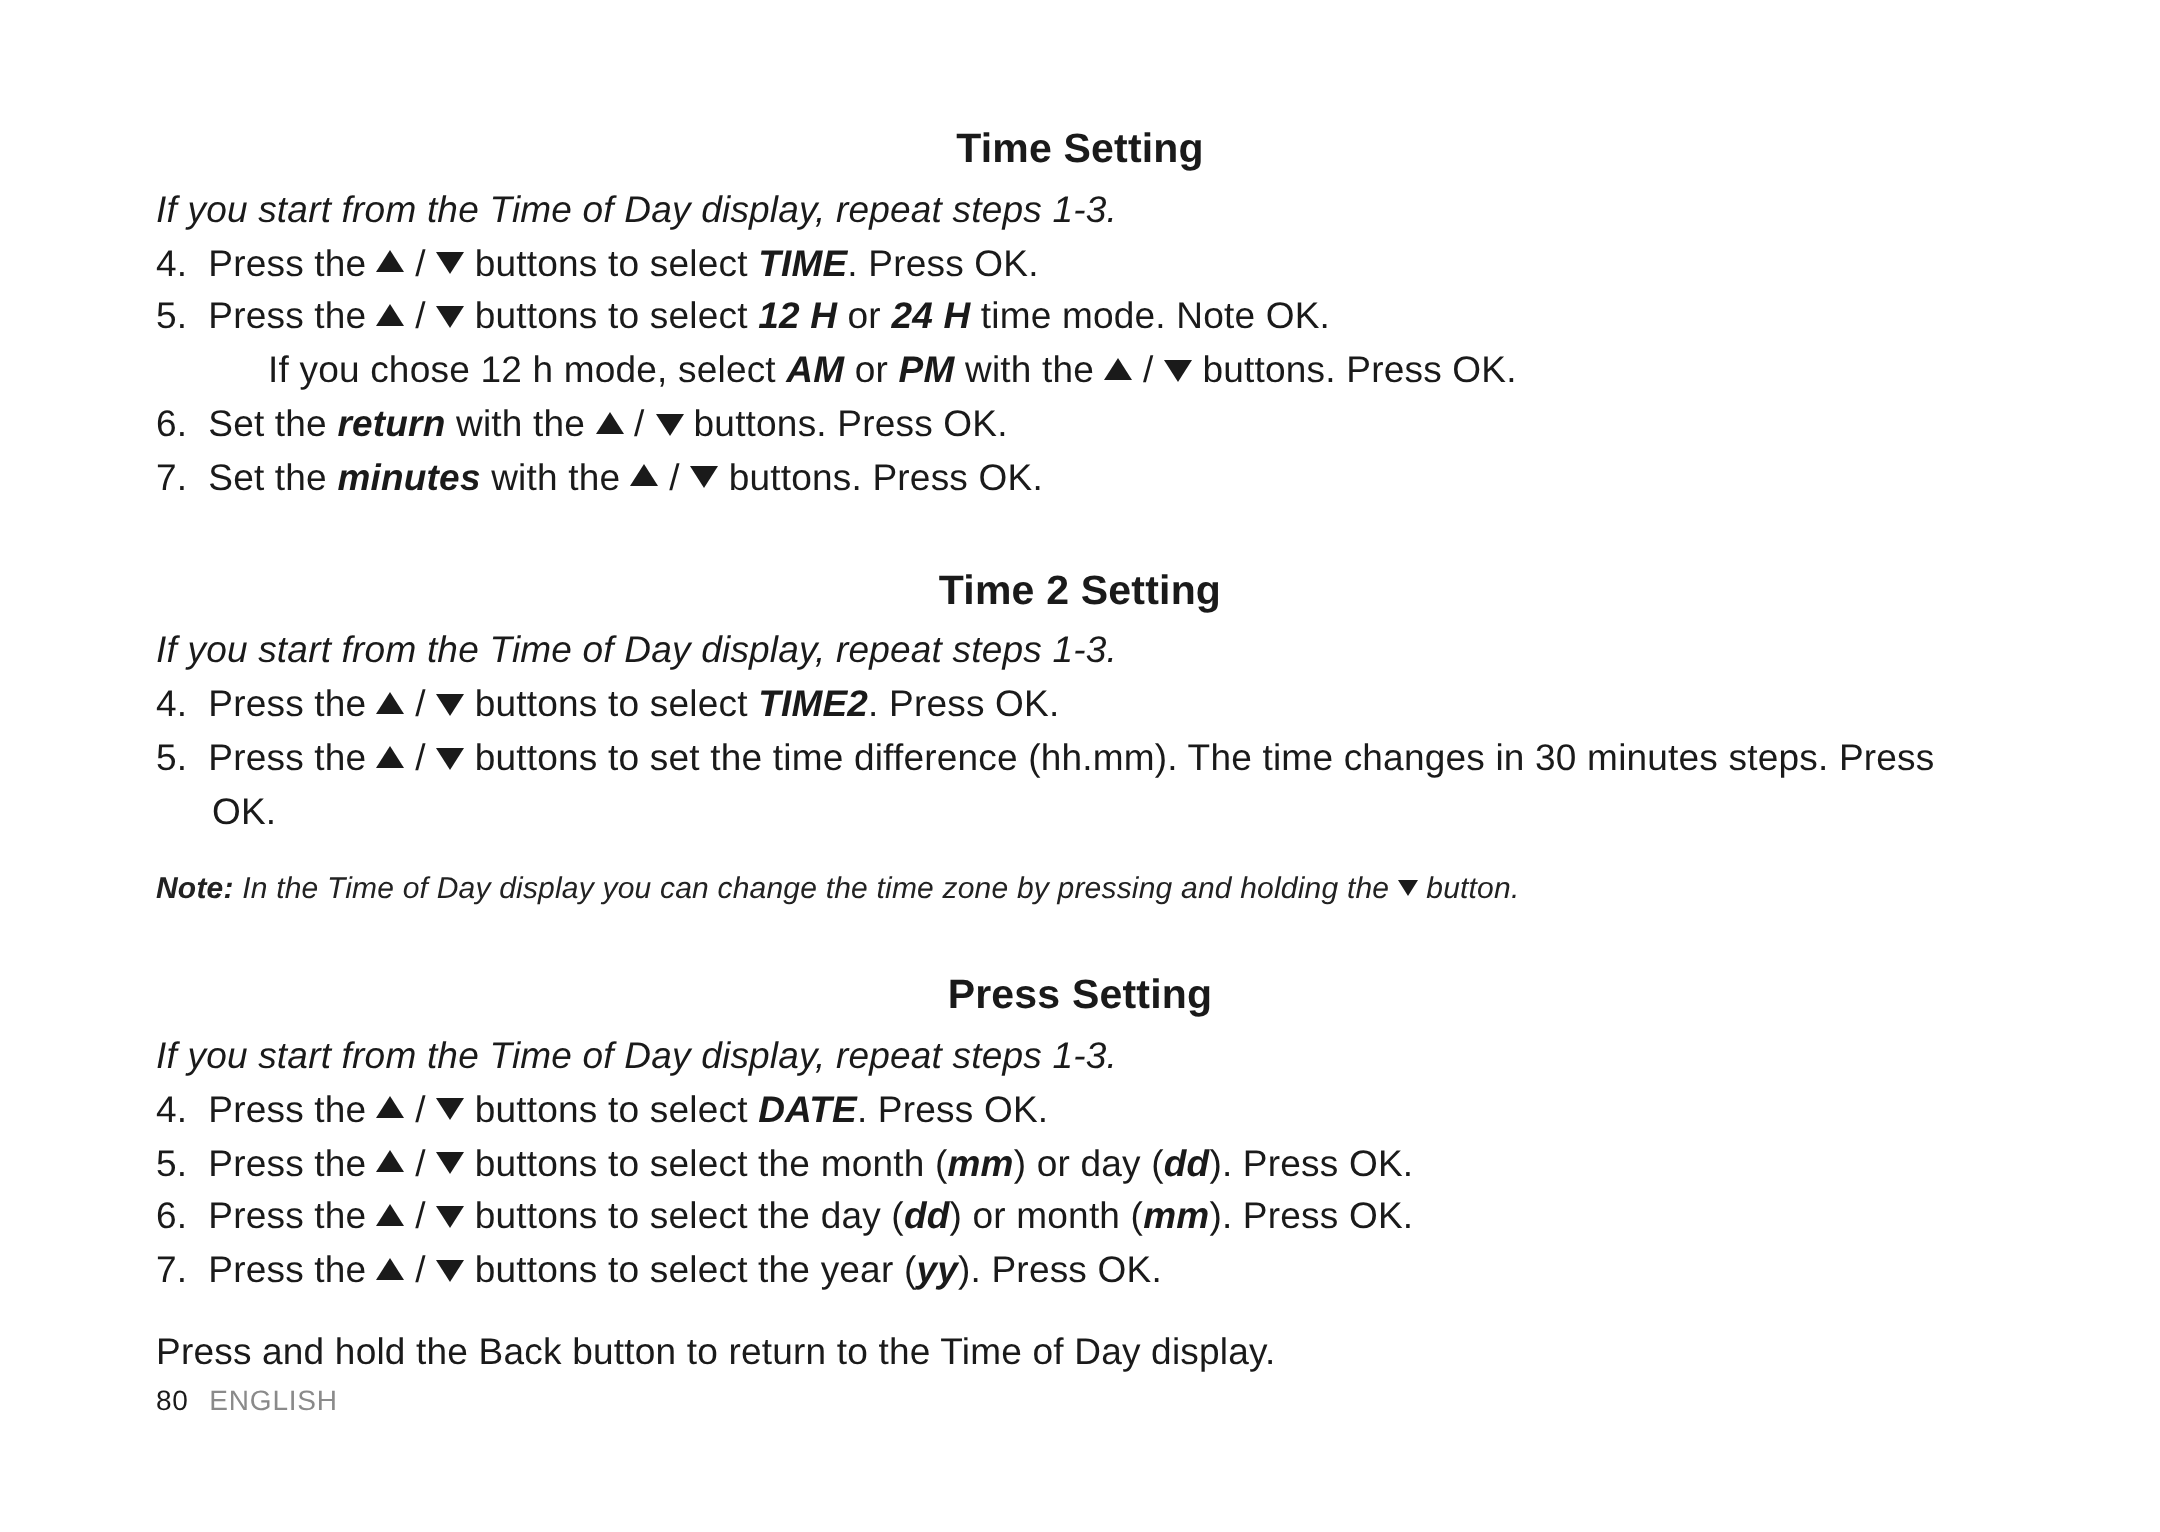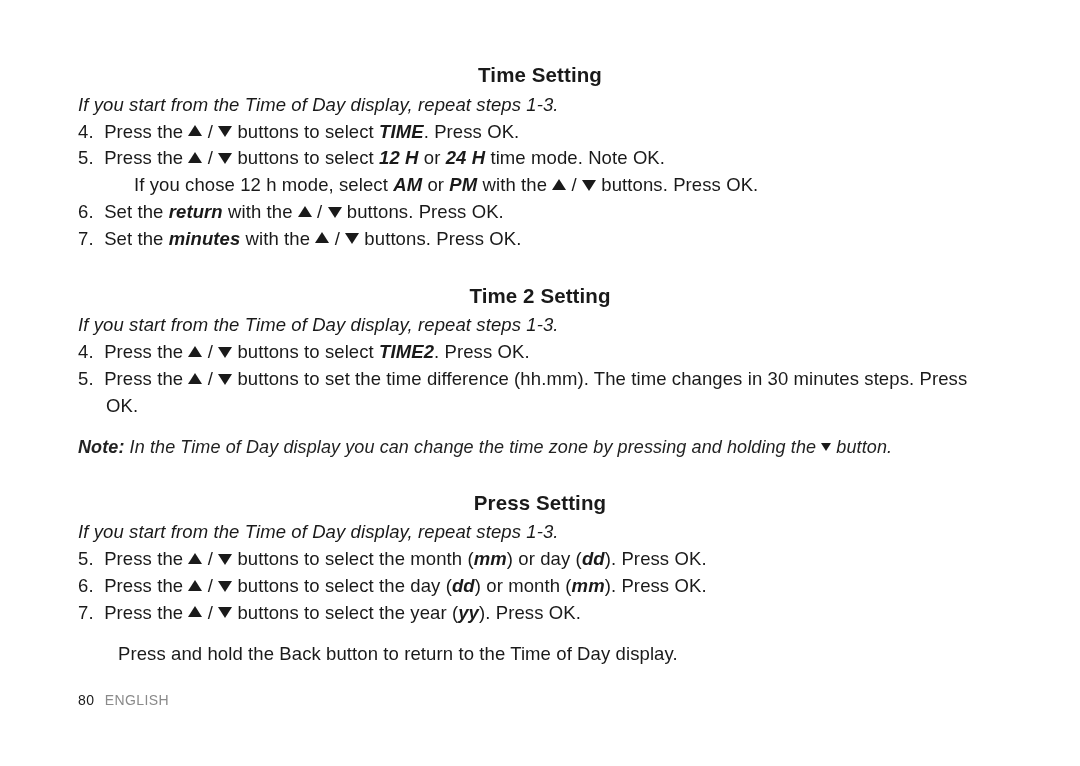--- a/index.html
+++ b/index.html
@@ -55,26 +55,26 @@
     border-top:11px solid #1a1a1a;
     position:relative;top:-1px;
   }
   .small .down{
     border-left-width:5px;border-right-width:5px;border-top-width:8px;top:-1px;
   }
   b{font-weight:700;font-style:italic;}
   .section-block{margin-bottom:28px;}
   .inline-note{
     font-style:italic;
-    font-size:18px;
+    font-size:15px;
     margin-top:14px;
     color:#222;
   }
   .inline-note b{font-style:italic;}
-  .closing{margin-top:14px;margin-left:40px;}
+  .closing{margin-top:14px;}
   .footer{
     position:absolute;
     left:78px;
     bottom:56px;
     font-size:14px;
     letter-spacing:.4px;
     color:#8a8a8a;
   }
   .footer .pn{color:#1a1a1a;margin-right:6px;}
 </style>
@@ -117,20 +117,23 @@
   <div class="inline-note small">
     <b>Note:</b><span> In the Time of Day display you can change the time zone by pressing and holding the </span><span class="tri down"></span><span> button.</span>
   </div>
 </div>
 
 <div class="section-block">
   <h2 class="section">Press Setting</h2>
   <div class="intro-note">If you start from the Time of Day display, repeat steps 1-3.</div>
   <ol class="steps">
     <li>
+      <span>4.</span>&nbsp;&nbsp;<span>Press the </span><span class="tri up"></span><span> / </span><span class="tri down"></span><span> buttons to select </span><b>DATE</b><span>. Press OK.</span>
+    </li>
+    <li>
       <span>5.</span>&nbsp;&nbsp;<span>Press the </span><span class="tri up"></span><span> / </span><span class="tri down"></span><span> buttons to select the month (</span><b>mm</b><span>) or day (</span><b>dd</b><span>). Press OK.</span>
     </li>
     <li>
       <span>6.</span>&nbsp;&nbsp;<span>Press the </span><span class="tri up"></span><span> / </span><span class="tri down"></span><span> buttons to select the day (</span><b>dd</b><span>) or month (</span><b>mm</b><span>). Press OK.</span>
     </li>
     <li>
       <span>7.</span>&nbsp;&nbsp;<span>Press the </span><span class="tri up"></span><span> / </span><span class="tri down"></span><span> buttons to select the year (</span><b>yy</b><span>). Press OK.</span>
     </li>
   </ol>
   <div class="closing">Press and hold the Back button to return to the Time of Day display.</div>

